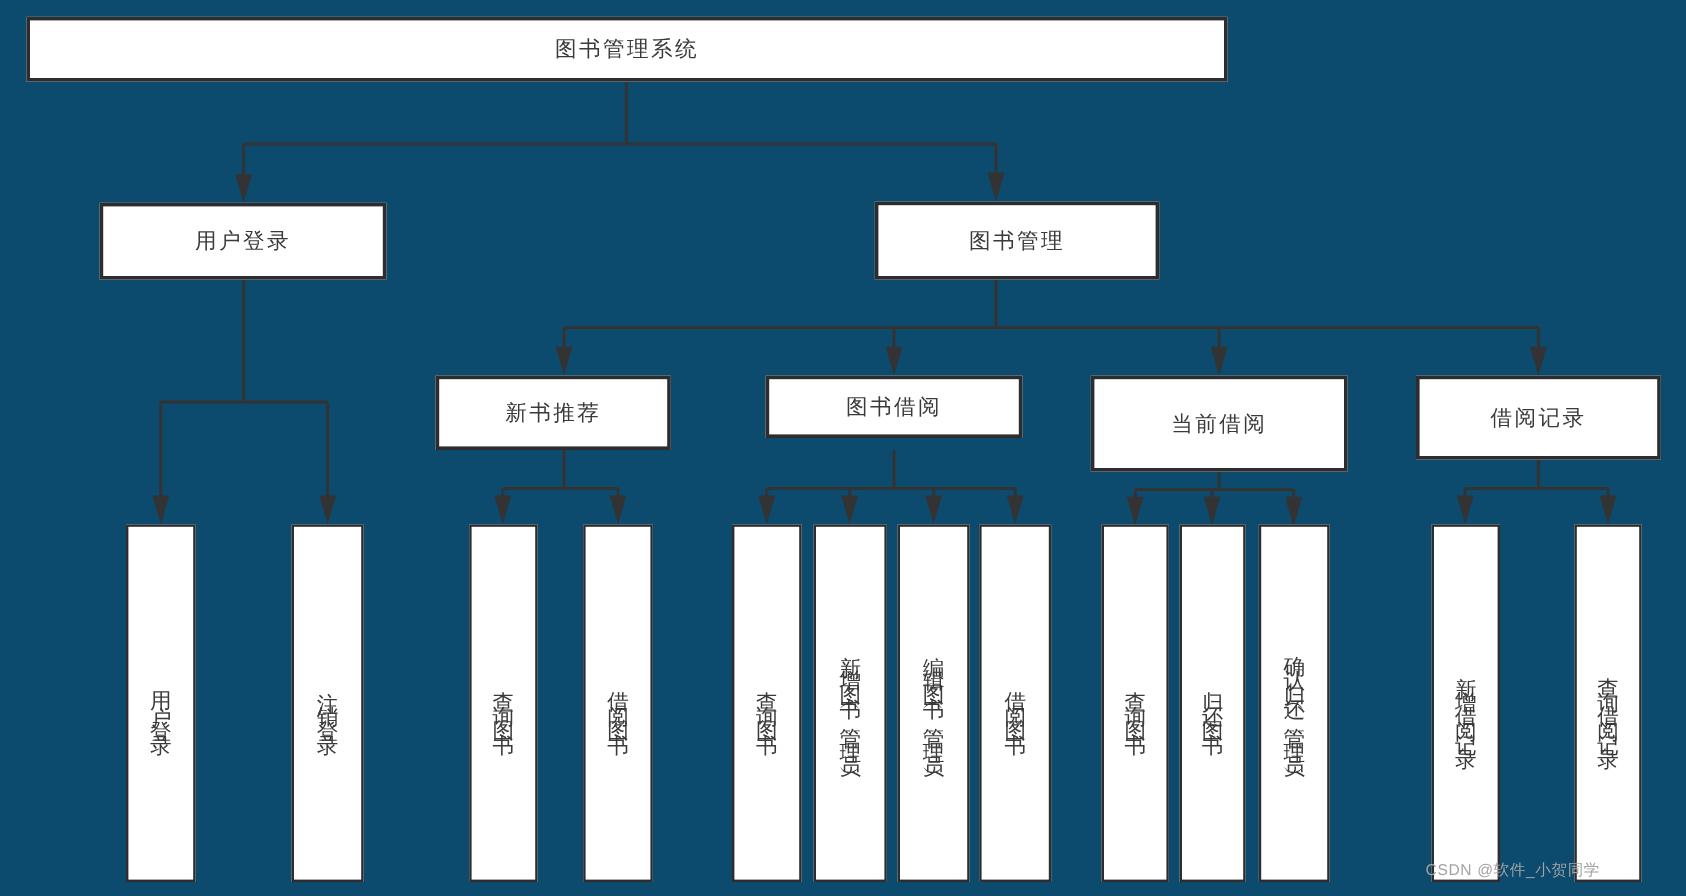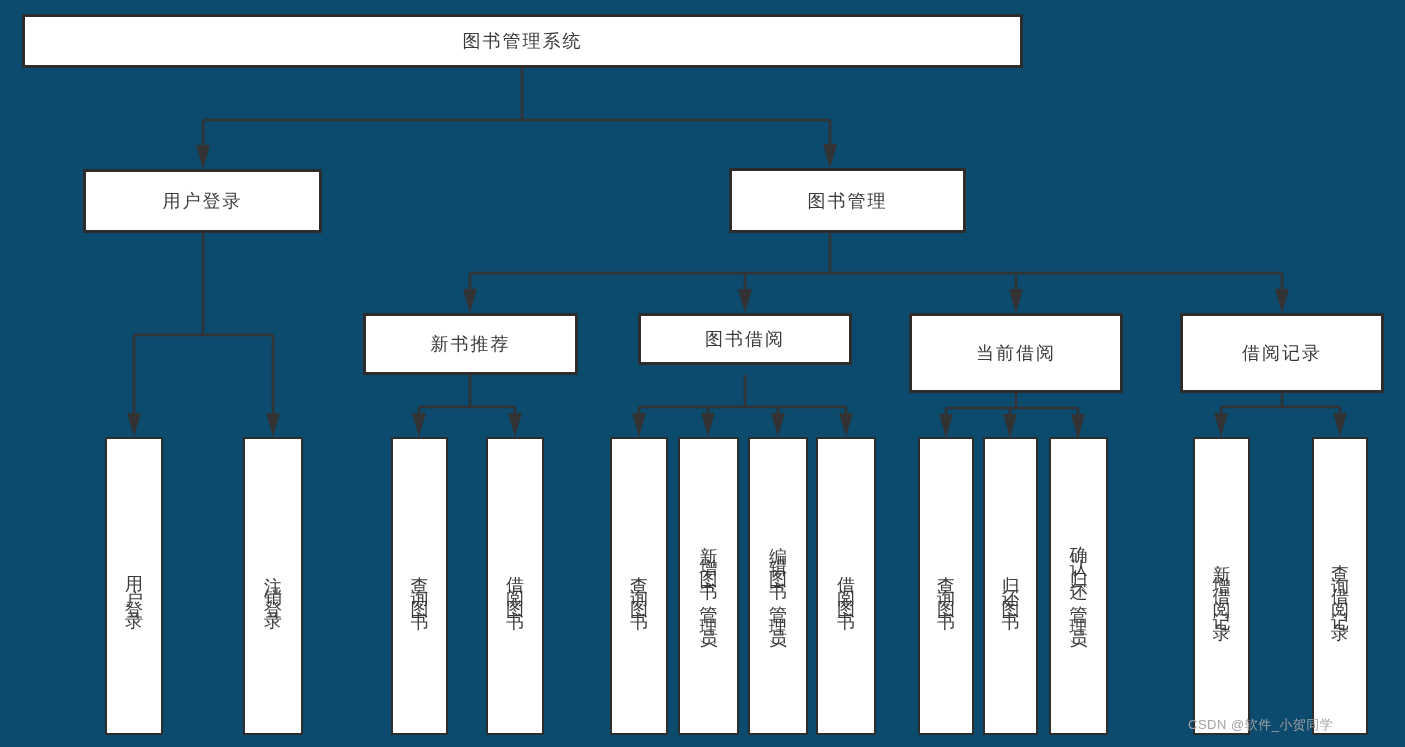--- a/index.html
+++ b/index.html
@@ -33,24 +33,24 @@
     text-orientation:upright;
     letter-spacing:12px;
     font-size:18px;
     line-height:1;
     white-space:nowrap;
   }
   
   .n-root   {left:22px;  top:14px;  width:1001px;height:54px;}
   .n-login  {left:83px;  top:169px; width:239px; height:64px;}
   .n-mgmt   {left:711px; top:168px; width:237px; height:65px;margin-left:18px;}
-  .n-rec    {left:363px; top:313px; width:215px; height:62px;}
+  .n-rec    {left:363px; top:313px; width:196px; height:62px;}
   .n-borrow {left:638px; top:313px; width:214px; height:52px;}
   .n-current{left:909px; top:313px; width:214px; height:80px;}
-  .n-records{left:1180px;top:313px; width:204px; height:80px;text-align:center;}
+  .n-records{left:1180px;top:313px; width:204px; height:70px;text-align:center;}
   
   .leaf{top:437px;height:298px;}
   .l1 {left:105px; width:58px;}
   .l2 {left:243px; width:60px;}
   .l3 {left:391px; width:57px;}
   .l4 {left:486px; width:58px;}
   .l5 {left:610px; width:58px;}
   .l6 {left:678px; width:61px;}
   .l7 {left:748px; width:60px;}
   .l8 {left:816px; width:60px;}

